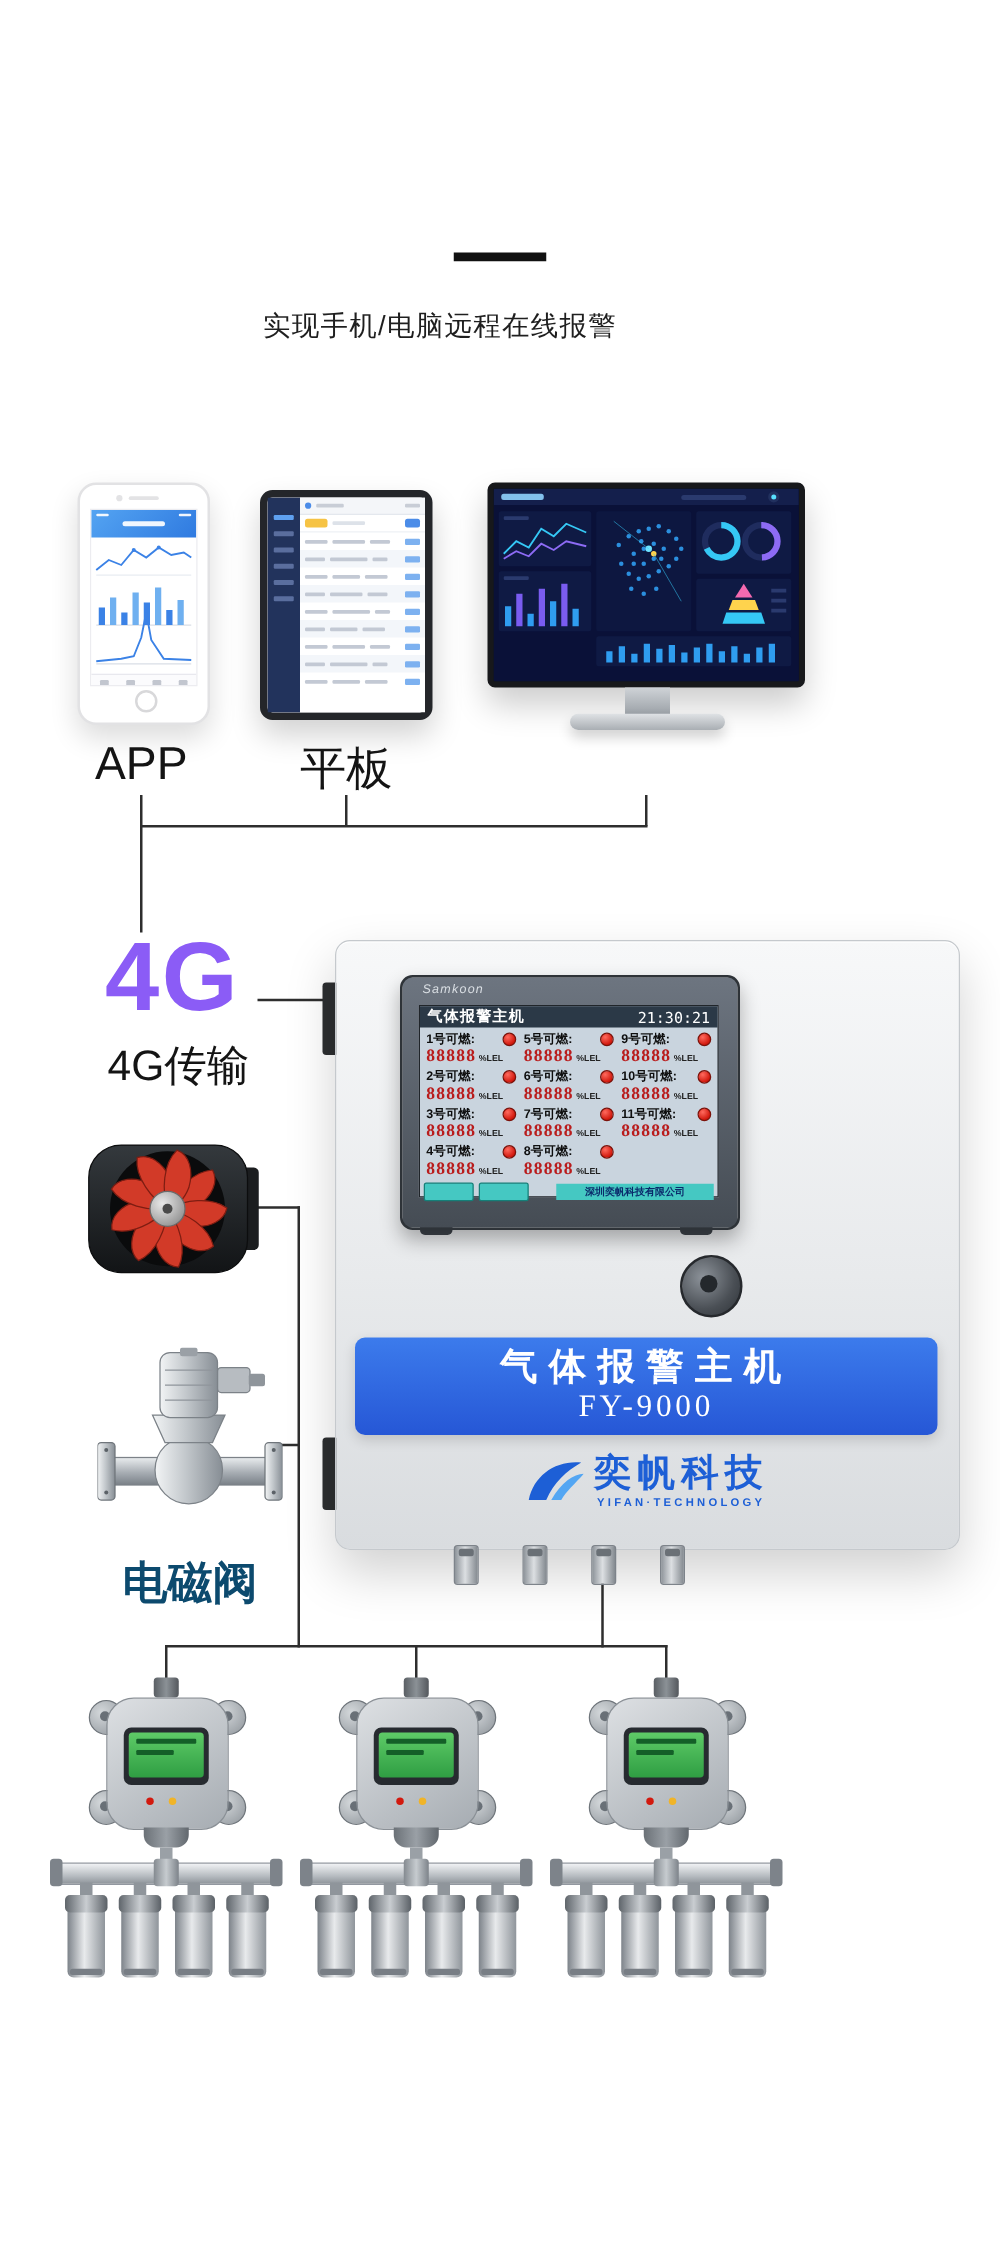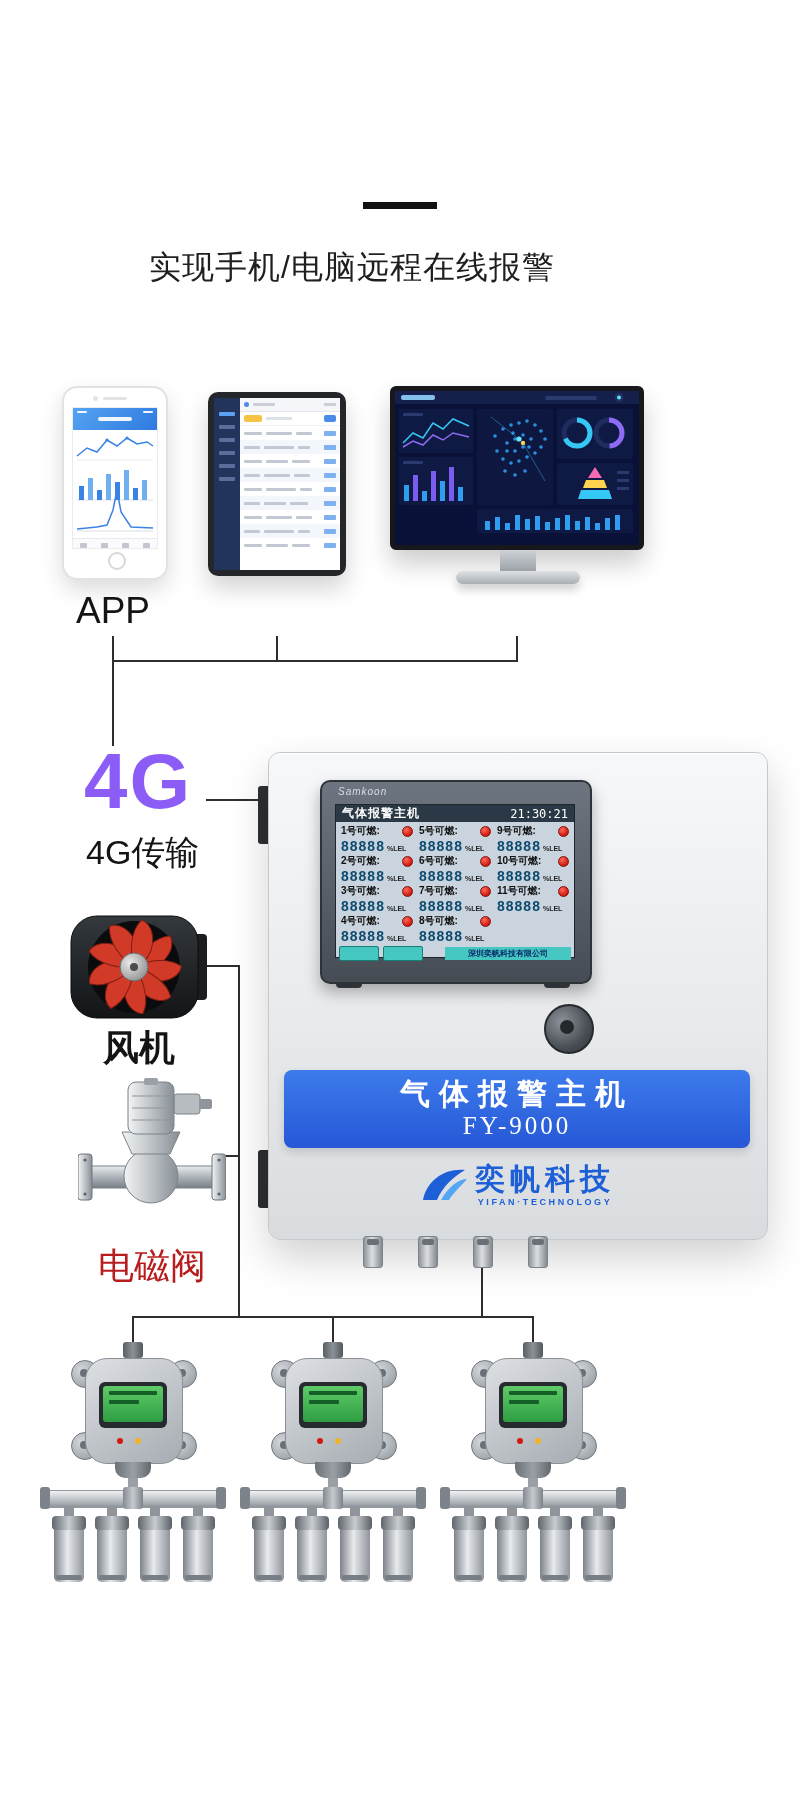--- a/index.html
+++ b/index.html
@@ -5,21 +5,21 @@
   html,body{margin:0;padding:0;background:#fff;}
   body{font-family:"Liberation Sans","DejaVu Sans",sans-serif;}
   .canvas{position:relative;width:800px;height:1805px;background:#fff;overflow:hidden;margin:0 auto;}
   .abs{position:absolute;}
   .center{text-align:center;}
   .line{position:absolute;background:#2e2e2e;}
 
   
   .page-title{top:82px;left:0;width:800px;font-size:66px;font-weight:900;color:#0d0d0d;letter-spacing:2px;}
   .divider{top:202px;left:363px;width:74px;height:7px;background:#111;}
-  .subtitle{left:0;width:704px;font-size:32px;color:#1f1f1f;letter-spacing:1px;}
+  .subtitle{left:0;width:704px;font-size:22px;color:#1f1f1f;letter-spacing:1px;}
 
   
   .phone{left:62px;top:386px;width:102px;height:190px;background:#fff;border:2px solid #e2e2e4;border-radius:15px;box-shadow:0 10px 22px rgba(0,0,0,.14);}
   .phone-speaker{position:absolute;left:39px;top:9px;width:24px;height:3px;background:#e3e3e5;border-radius:2px;}
   .phone-cam{position:absolute;left:29px;top:8px;width:5px;height:5px;background:#e3e3e5;border-radius:50%;}
   .phone-screen{position:absolute;left:8px;top:19px;width:84px;height:140px;border:1px solid #ececf0;overflow:hidden;background:#fff;}
   .p-header{height:22px;background:linear-gradient(135deg,#54a4f2,#2f7ae0);position:relative;}
   .p-header .bar{position:absolute;background:rgba(255,255,255,.92);border-radius:2px;}
   .p-nav{height:12px;border-top:1px solid #e8e8ee;display:flex;align-items:center;justify-content:space-around;background:#fbfbfd;}
   .p-nav span{width:7px;height:5px;background:#c2c6cf;border-radius:1px;}
@@ -68,21 +68,21 @@
   .hmi{position:absolute;left:13px;top:22px;width:238px;height:152px;border:1px solid #20252a;background:#c9d4de;display:flex;flex-direction:column;}
   .hmi-header{height:20px;background:#2b3947;display:flex;align-items:center;justify-content:space-between;padding:0 6px;}
   .hmi-title{font-size:12px;font-weight:700;color:#fff;letter-spacing:1px;}
   .hmi-time{font-size:12px;color:#fff;font-family:"DejaVu Sans Mono",monospace;}
   .hmi-body{flex:1;display:grid;grid-template-columns:repeat(3,1fr);grid-template-rows:repeat(4,1fr);grid-auto-flow:column;padding:2px 3px;column-gap:2px;}
   .ch-cell{display:flex;flex-direction:column;justify-content:center;padding:0 2px;}
   .ch-top{display:flex;align-items:center;justify-content:space-between;}
   .ch-label{font-size:10px;font-weight:700;color:#0e0e0e;white-space:nowrap;}
   .led{width:9px;height:9px;border-radius:50%;background:radial-gradient(circle at 35% 30%,#ff6a5e,#d2190e 70%);border:1px solid #7c120a;}
   .ch-val{display:flex;align-items:baseline;gap:2px;}
-  .val{font-size:14px;font-weight:800;color:#0c4a6e;letter-spacing:1px;font-family:Liberation Sans, sans-serif;}
+  .val{font-size:14px;font-weight:800;color:#b91c1c;letter-spacing:1px;font-family:Liberation Serif, serif;}
   .unit{font-size:7px;color:#222;font-weight:700;}
   .hmi-footer{height:18px;display:flex;align-items:center;gap:4px;padding:0 3px;}
   .hmi-btn{width:38px;height:13px;background:#45c8c2;border:1px solid #157f78;border-radius:2px;}
   .hmi-company{margin-left:auto;width:126px;height:13px;background:#45c8c2;display:flex;align-items:center;justify-content:center;font-size:8px;color:#0a2a6b;font-weight:700;white-space:nowrap;}
   .buzzer{left:544px;top:1004px;width:46px;height:46px;border-radius:50%;border:2px solid #26292d;
           background:radial-gradient(circle at 35% 35%,#8d939a,#4a4f55 60%,#2e3338);}
   .buzzer i{position:absolute;left:14px;top:14px;width:14px;height:14px;border-radius:50%;background:#24282c;display:block;}
   .band{left:284px;top:1070px;width:466px;height:78px;border-radius:8px;background:linear-gradient(180deg,#3c7bec,#2657d6);
         display:flex;flex-direction:column;align-items:center;justify-content:center;box-shadow:0 4px 10px rgba(0,0,0,.15);}
   .band-title{font-size:30px;font-weight:700;color:#fff;letter-spacing:9px;line-height:1.15;}
@@ -92,21 +92,21 @@
   .logo-text{display:flex;flex-direction:column;align-items:center;}
   .logo-cn{font-size:30px;font-weight:800;color:#1d5fd6;letter-spacing:5px;line-height:1.1;}
   .logo-en{font-size:9px;font-weight:700;color:#1d5fd6;letter-spacing:2.6px;margin-top:2px;}
   .port{top:1236px;width:18px;height:30px;border-radius:3px;background:linear-gradient(90deg,#8f959b,#dcdfe2 45%,#848a90);border:1px solid #7d838a;}
   .port i{display:block;margin:2px auto 0;width:12px;height:6px;background:#6a7076;border-radius:2px;}
 
   
   .fan{left:70px;top:914px;width:138px;height:106px;}
   .fan-label{left:70px;top:1024px;width:138px;font-size:36px;font-weight:600;color:#141414;}
   .valve{left:78px;top:1078px;width:148px;height:152px;}
-  .valve-label{left:78px;top:1242px;width:148px;font-size:36px;font-weight:400;color:#b91c1c;}
+  .valve-label{left:78px;top:1242px;width:148px;font-size:36px;font-weight:700;color:#0c4a6e;}
 
   
   .det-group{position:absolute;top:1342px;width:180px;height:242px;}
   .det-gland{position:absolute;left:80px;top:0;width:20px;height:16px;background:linear-gradient(90deg,#5a5f64,#8b9196,#54585d);border-radius:3px;}
   .det-ear{position:absolute;width:26px;height:26px;border-radius:50%;background:radial-gradient(circle at 35% 35%,#d4d8db,#8f959b);border:1px solid #6f757b;}
   .det-ear i{position:absolute;left:8px;top:8px;width:8px;height:8px;border-radius:50%;background:#697077;display:block;}
   .det-body{position:absolute;left:42px;top:16px;width:96px;height:104px;border-radius:22px;background:linear-gradient(145deg,#dde0e3,#a6acb2);border:1px solid #8a9096;}
   .det-bezel{position:absolute;left:56px;top:40px;width:68px;height:46px;background:#272b30;border-radius:6px;}
   .det-lcd{position:absolute;left:60px;top:44px;width:60px;height:36px;border-radius:3px;background:linear-gradient(180deg,#5ecb67,#2f9e43);overflow:hidden;}
   .det-lcd i{display:block;height:4px;background:#145f28;border-radius:1px;margin:5px 6px 0;}
@@ -331,20 +331,21 @@
           <rect x="200" y="132" width="5" height="7"></rect>
         <rect x="210" y="127" width="5" height="12"></rect>
           <rect x="220" y="124" width="5" height="15"></rect>
       </g>
     </svg>
   </div>
   <div class="abs mon-neck"></div>
   <div class="abs mon-base"></div>
 
   <div class="abs dev-label center" style="left:62px;top:590px;width:102px">APP</div>
+  <div class="abs dev-label center" style="left:208px;top:590px;width:138px">平板</div>
 
   <div class="line" style="left:112px;top:636px;width:2px;height:25px"></div>
   <div class="line" style="left:276px;top:636px;width:2px;height:25px"></div>
   <div class="line" style="left:516px;top:636px;width:2px;height:25px"></div>
   <div class="line" style="left:112px;top:660px;width:406px;height:2px"></div>
   <div class="line" style="left:112px;top:660px;width:2px;height:86px"></div>
   <div class="line" style="left:206px;top:799px;width:56px;height:2px"></div>
   <div class="line" style="left:196px;top:965px;width:44px;height:2px"></div>
   <div class="line" style="left:219px;top:1155px;width:21px;height:2px"></div>
   <div class="line" style="left:238px;top:965px;width:2px;height:353px"></div>
@@ -550,21 +551,20 @@
           <use href="#blade" transform="rotate(160)"></use>
         <use href="#blade" transform="rotate(200)"></use>
           <use href="#blade" transform="rotate(240)"></use>
         <use href="#blade" transform="rotate(280)"></use>
           <use href="#blade" transform="rotate(320)"></use>
       </g>
       <circle cx="64" cy="53" r="14" fill="url(#fanhub)" stroke="#6a6a6a"></circle>
       <circle cx="64" cy="53" r="4" fill="#4a4a4a"></circle>
     </svg>
   </div>
-  <div class="abs fan-label center">风机</div>
 
   <div class="abs valve">
     <svg width="148" height="152" viewBox="0 0 148 152">
       <defs>
         <linearGradient id="metv" x1="0" y1="0" x2="1" y2="0">
           <stop offset="0" stop-color="#f2f4f5"></stop>
             <stop offset=".45" stop-color="#c3c8cc"></stop>
             <stop offset="1" stop-color="#878e95"></stop>
         </linearGradient>
         <linearGradient id="meth" x1="0" y1="0" x2="0" y2="1">

